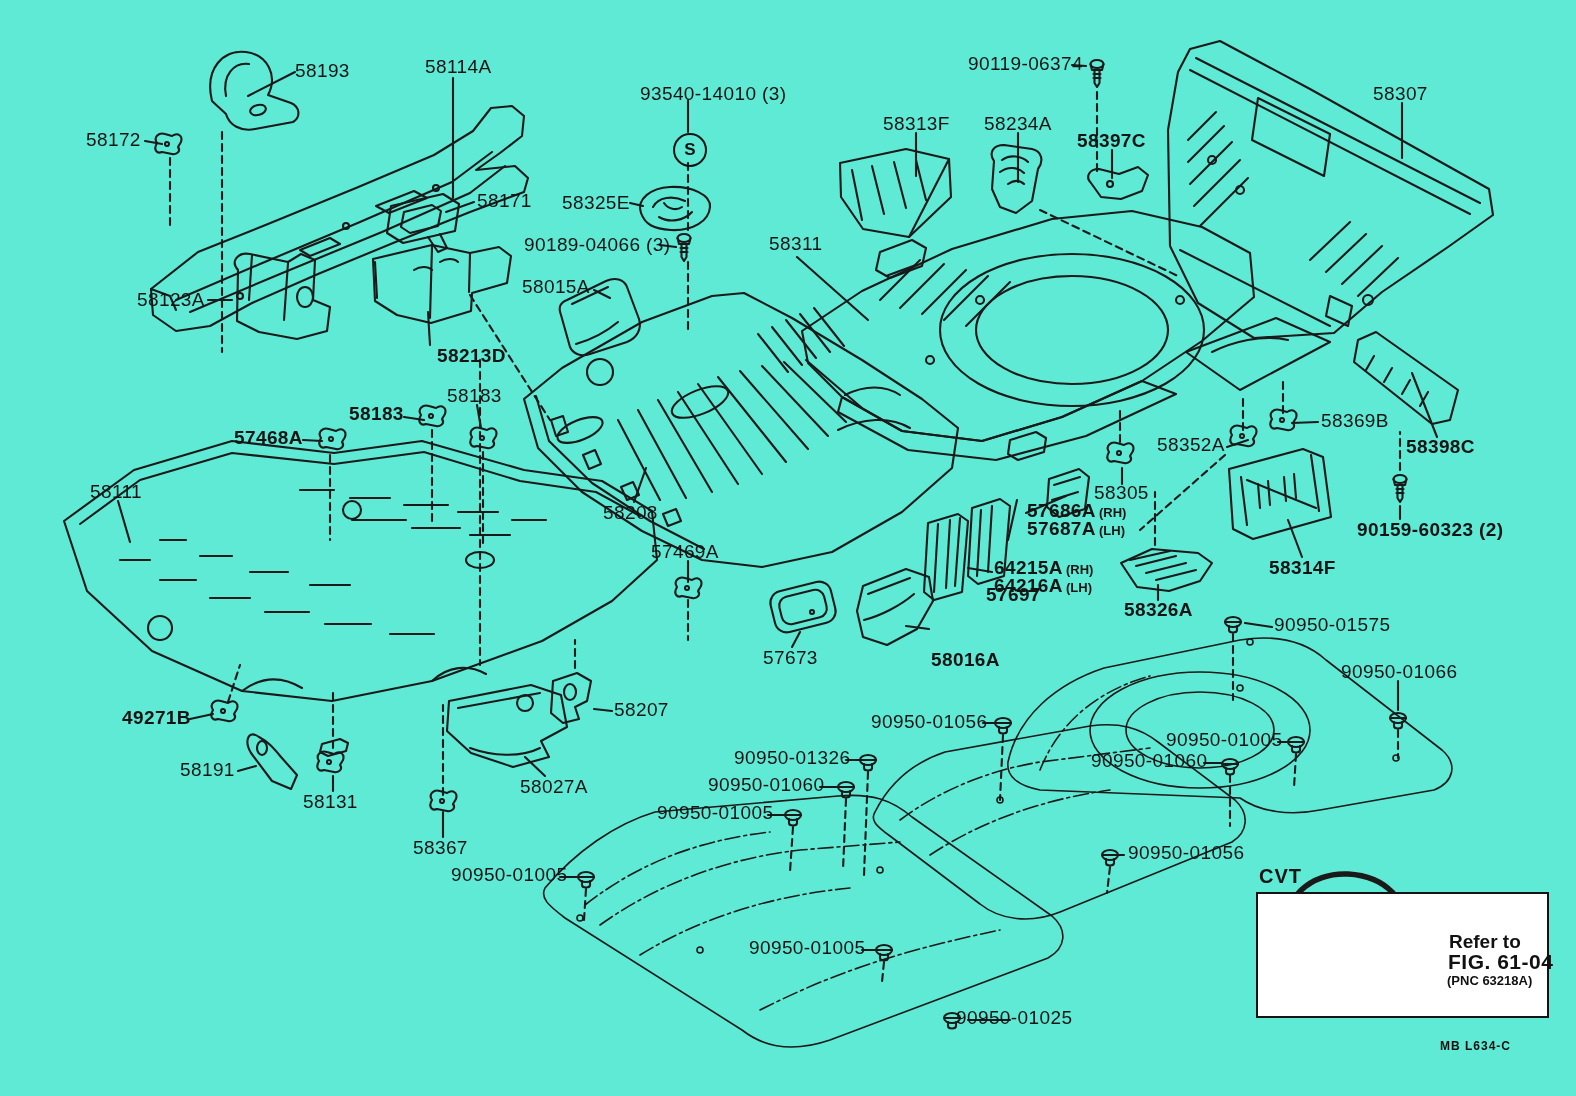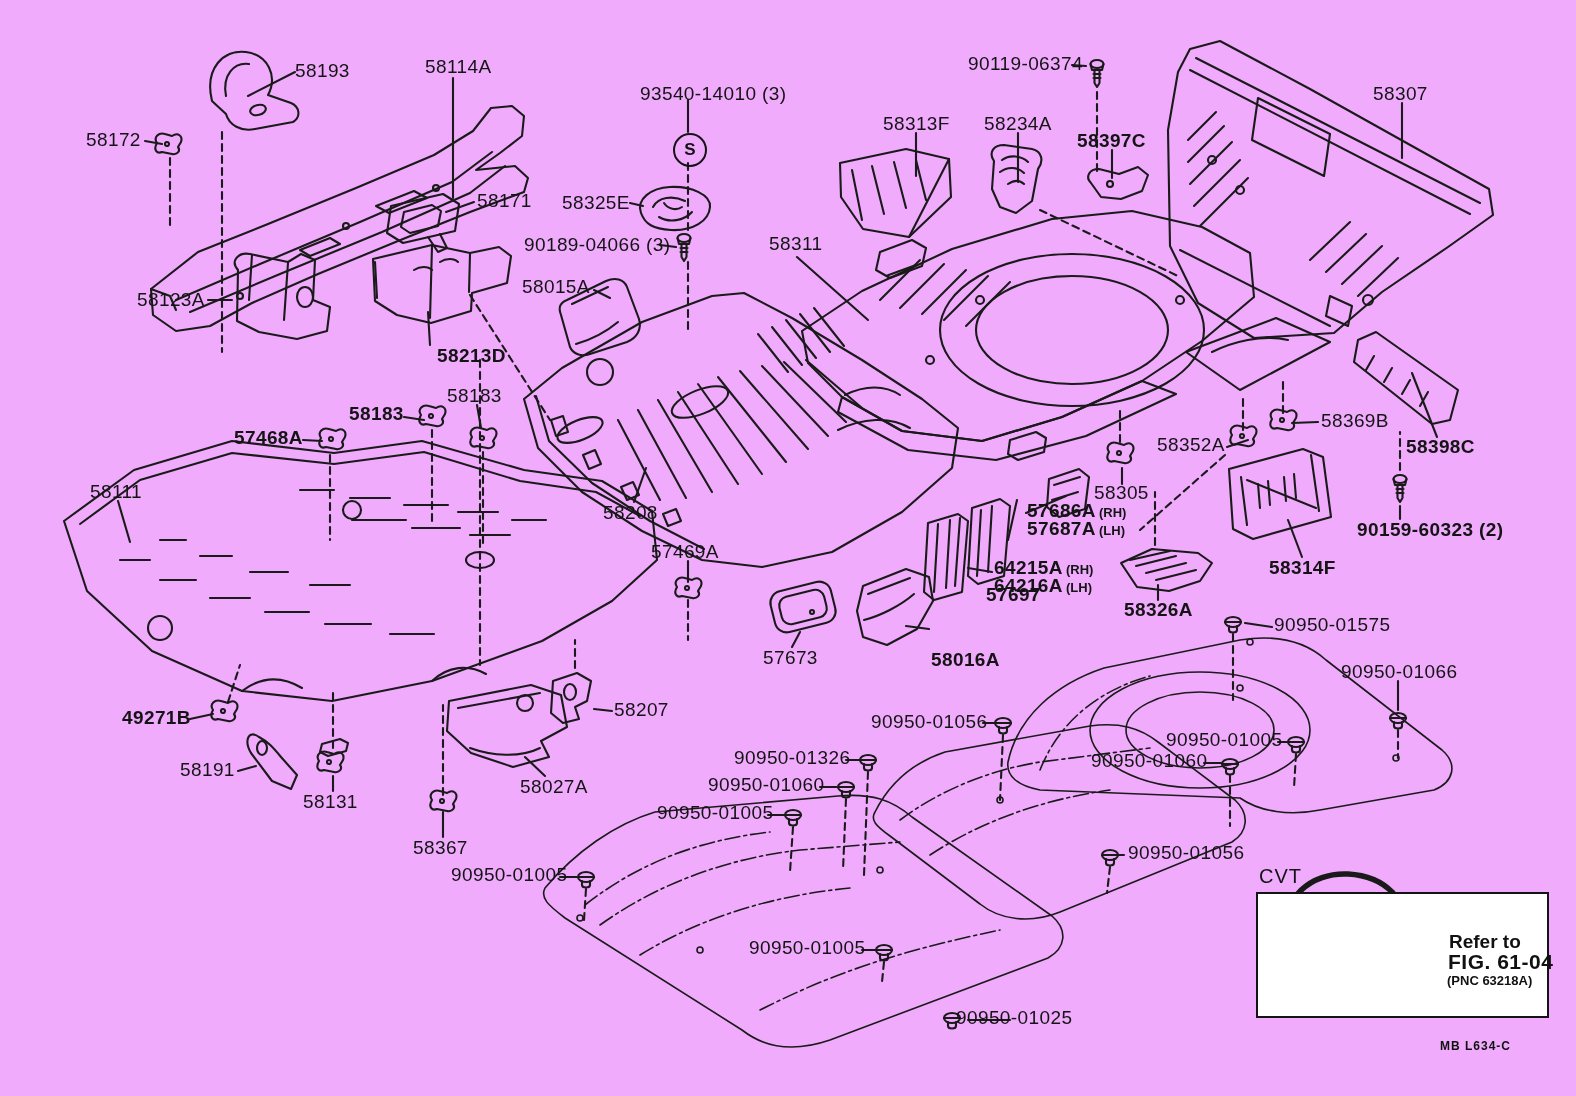--- a/index.html
+++ b/index.html
@@ -1,28 +1,28 @@
 <!DOCTYPE html>
 <html><head>
 <meta charset="utf-8">
 <style>
   html,body{margin:0;padding:0;background:#ffffff;}
-  .stage{position:relative;width:1576px;height:1096px;background:#f0abfc;overflow:hidden;
+  .stage{position:relative;width:1576px;height:1096px;background:#5eead4;overflow:hidden;
          font-family:"Liberation Sans",sans-serif;color:#111;}
   .stage svg{position:absolute;left:0;top:0;}
   .part-label{position:absolute;font-size:19px;font-weight:400;letter-spacing:.4px;
               white-space:nowrap;color:#141414;line-height:1;}
   .part-label.bold{font-weight:700;}
   .part-label .sfx{font-size:13px;font-weight:700;margin-left:3px;letter-spacing:0;}
   .s-circle{position:absolute;width:30px;height:30px;border:2.5px solid #141414;border-radius:50%;
             display:flex;align-items:center;justify-content:center;
             font-size:17px;font-weight:700;}
   .inset-box{position:absolute;left:1256px;top:892px;width:289px;height:122px;
              border:2.5px solid #141414;background:#fff;}
-  .inset-title{position:absolute;left:1259px;top:866px;font-size:20px;font-weight:400;letter-spacing:1px;}
+  .inset-title{position:absolute;left:1259px;top:866px;font-size:20px;font-weight:700;letter-spacing:1px;}
   .inset-note1{position:absolute;left:1449px;top:931px;font-size:19px;font-weight:700;}
   .inset-note2{position:absolute;left:1448px;top:950px;font-size:21px;font-weight:700;letter-spacing:.5px;}
   .inset-note3{position:absolute;left:1447px;top:973px;font-size:13px;font-weight:700;}
   .footer-code{position:absolute;left:1440px;top:1039px;font-size:12px;font-weight:700;letter-spacing:1px;}
   
   .art path,.art line,.art ellipse,.art circle,.art rect,.art polyline{
       stroke:#1a1a1a;fill:none;stroke-width:2.1;stroke-linecap:round;stroke-linejoin:round;}
   .art .thin path,.art .thin ellipse,.art .thin circle,.art path.thin{stroke-width:1.6;}
   .art .dash{stroke-dasharray:7 5;stroke-width:1.8;}
   .art .dd{stroke-dasharray:15 4 3 4;stroke-width:1.6;}

